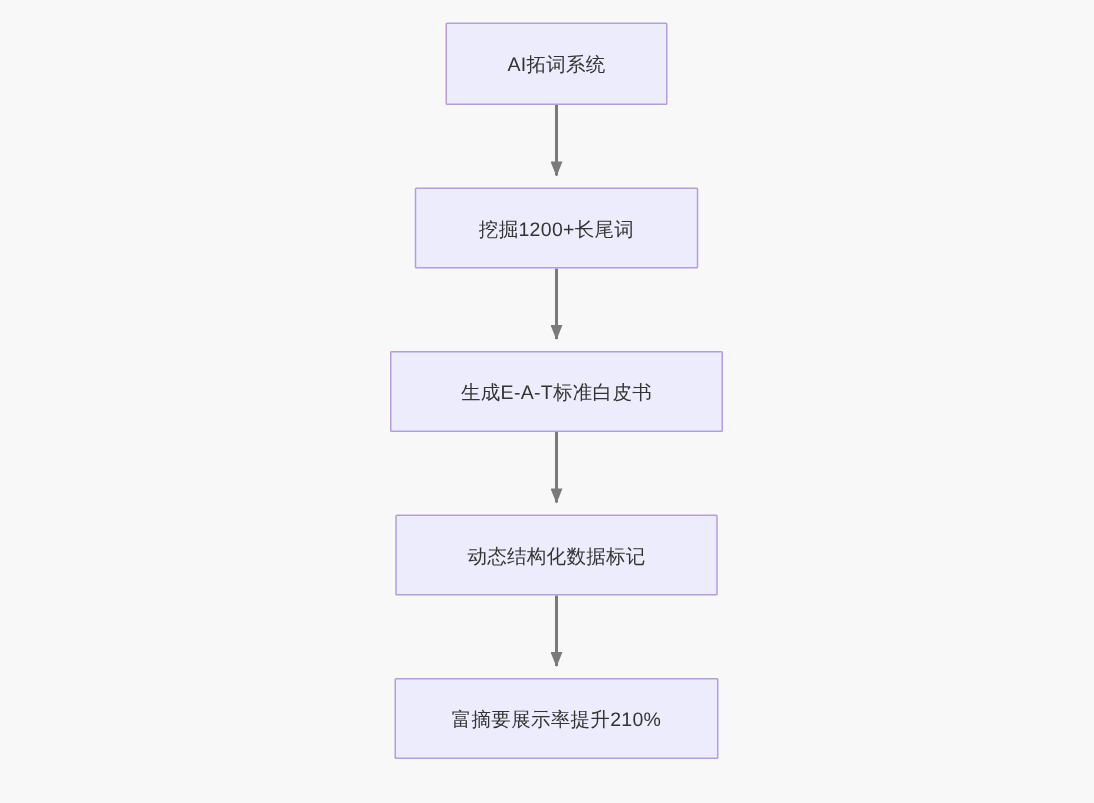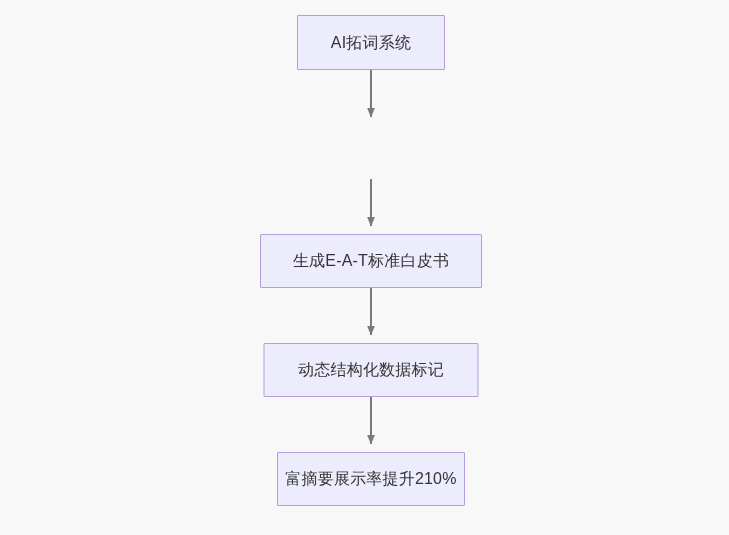--- a/index.html
+++ b/index.html
@@ -39,21 +39,21 @@
     background: #ececfd;
     border: 1px solid #b39ddb;
     border-radius: 1px;
     display: flex;
     align-items: center;
     justify-content: center;
     transform: translateX(-50%);
   }
   .node-label {
     color: #333333;
-    font-size: 16px;
+    font-size: 13px;
     line-height: 1;
     letter-spacing: 0.2px;
     white-space: nowrap;
     text-align: center;
   }
 </style>
 </head>
 <body>
 
 <div id="flowchart">
@@ -75,26 +75,29 @@
     </g>
     <g>
       <line x1="371" y1="397" x2="371" y2="444" stroke="#7a7a7a" stroke-width="2" marker-end="url(#arrowhead)"></line>
     </g>
   </svg>
 
   <div class="node" style="left:371px; top:15px; width:148px; height:55px;">
     <span class="node-label">AI拓词系统</span>
   </div>
 
+  <div class="node" style="left:371px; top:125px; width:189px; height:54px;">
+    <span class="node-label">挖掘1200+长尾词</span>
+  </div>
 
   <div class="node" style="left:371px; top:343px; width:215px; height:54px;">
     <span class="node-label">动态结构化数据标记</span>
   </div>
 
   <div class="node" style="left:371px; top:234px; width:222px; height:54px;">
     <span class="node-label">生成E-A-T标准白皮书</span>
   </div>
 
-  <div class="node" style="left:371px; top:452px; width:188px; height:54px;">
+  <div class="node" style="left:371px; top:452px; width:216px; height:54px;">
     <span class="node-label">富摘要展示率提升210%</span>
   </div>
 
 </div>
 
 </body></html>

